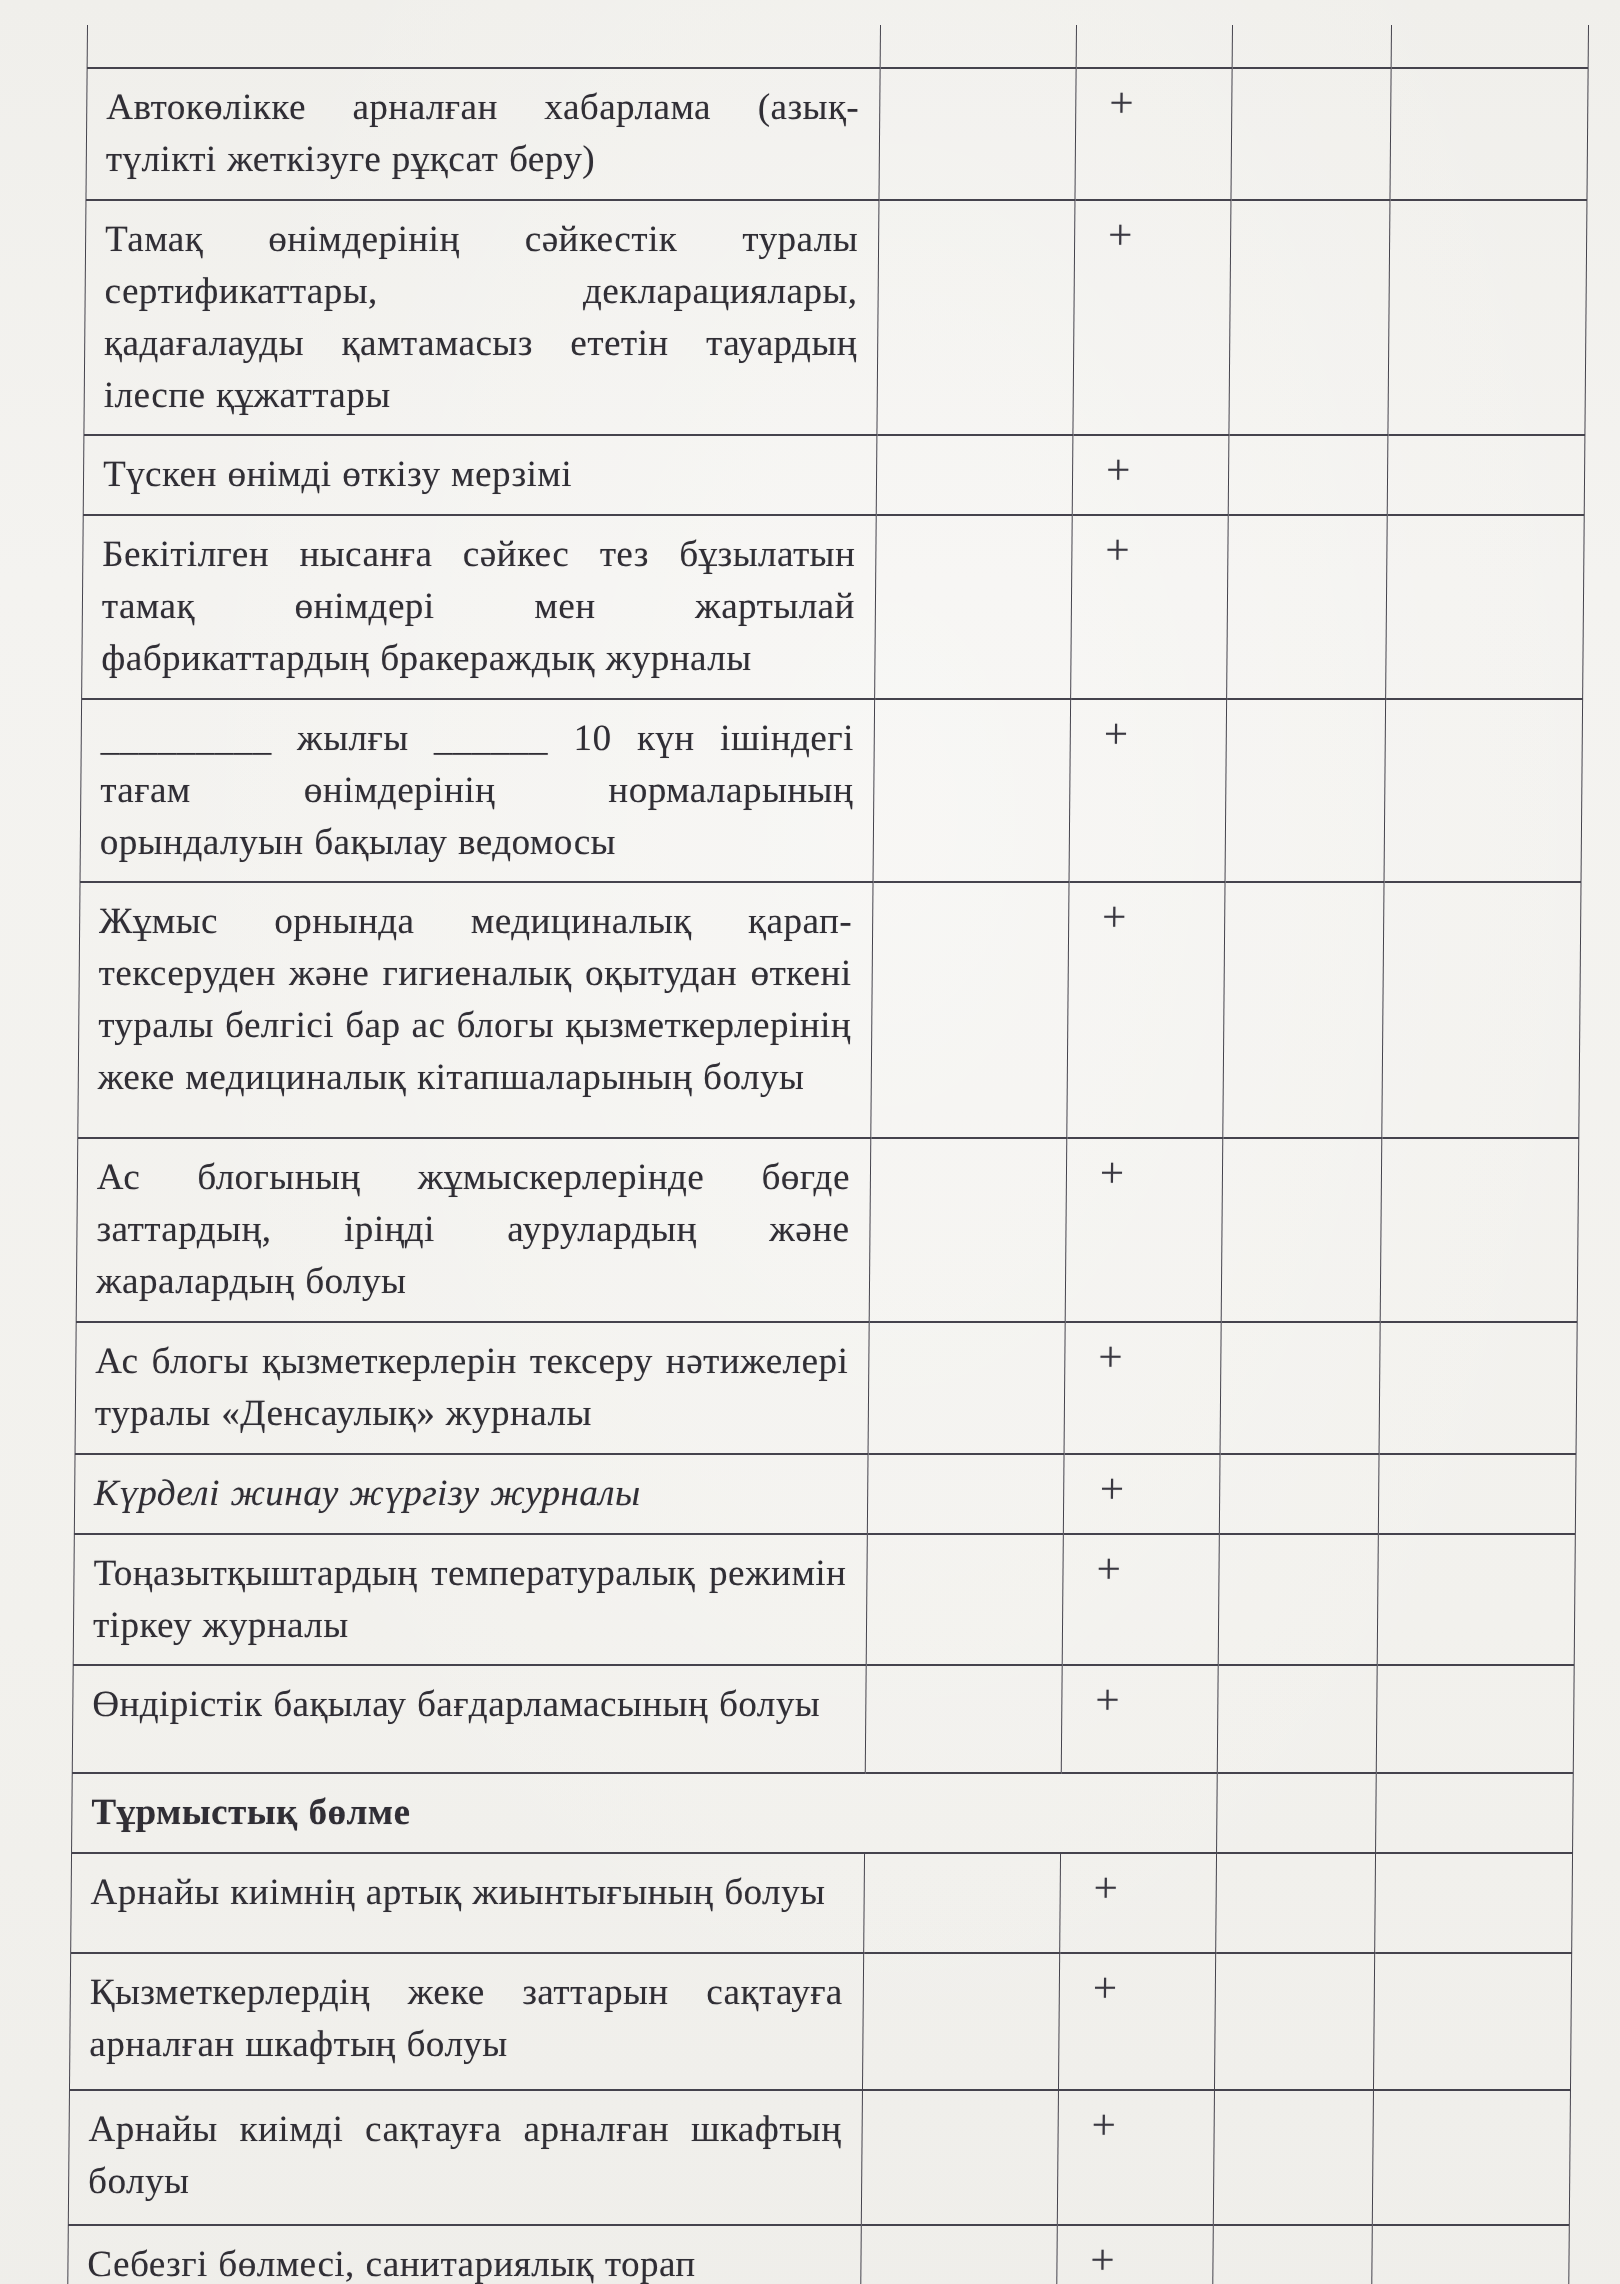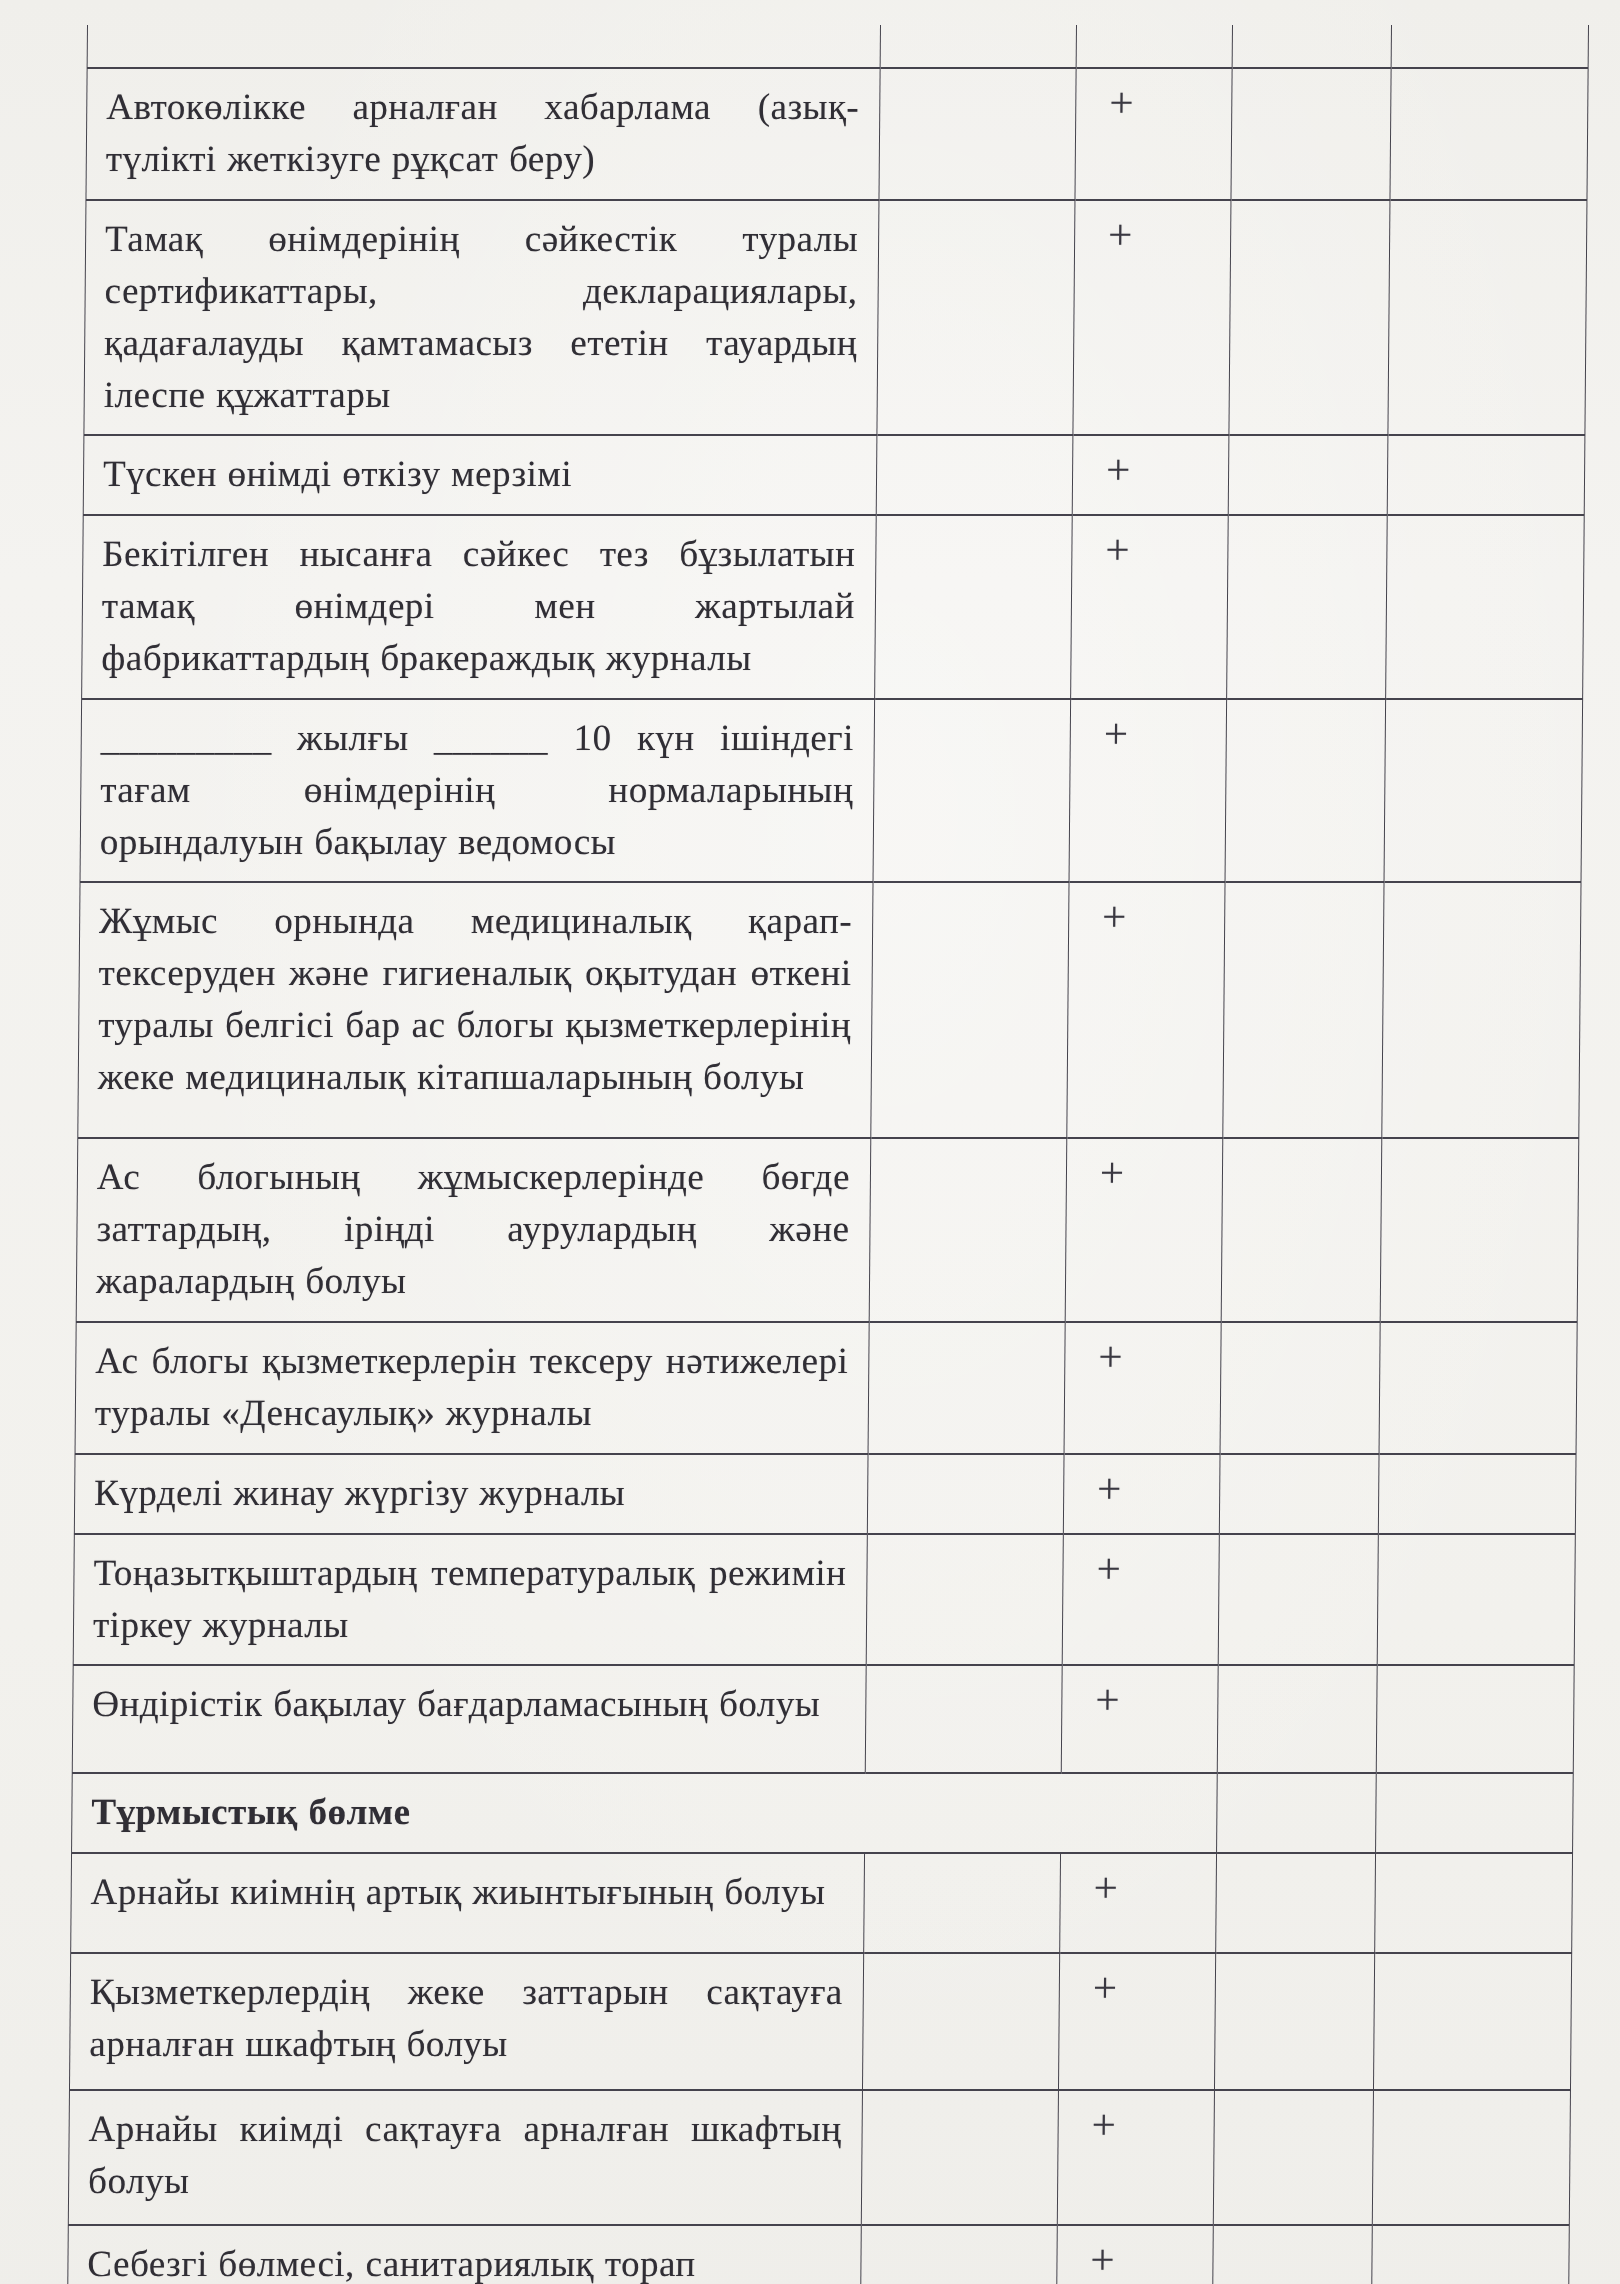--- a/index.html
+++ b/index.html
@@ -143,21 +143,21 @@
             <td></td>
             <td></td>
           </tr>
           <tr style="height: 91px;">
             <td class="text-cell">Ас блогы қызметкерлерін тексеру нәтижелері туралы «Денсаулық» журналы</td>
             <td></td>
             <td class="mark-cell">+</td>
             <td></td>
             <td></td>
           </tr>
-          <tr style="height: 73px;">
+          <tr style="height: 73px; font-style: italic;">
             <td class="text-cell">Күрделі жинау жүргізу журналы</td>
             <td></td>
             <td class="mark-cell">+</td>
             <td></td>
             <td></td>
           </tr>
           <tr style="height: 123px;">
             <td class="text-cell">Тоңазытқыштардың температуралық режимін тіркеу журналы</td>
             <td></td>
             <td class="mark-cell">+</td>

